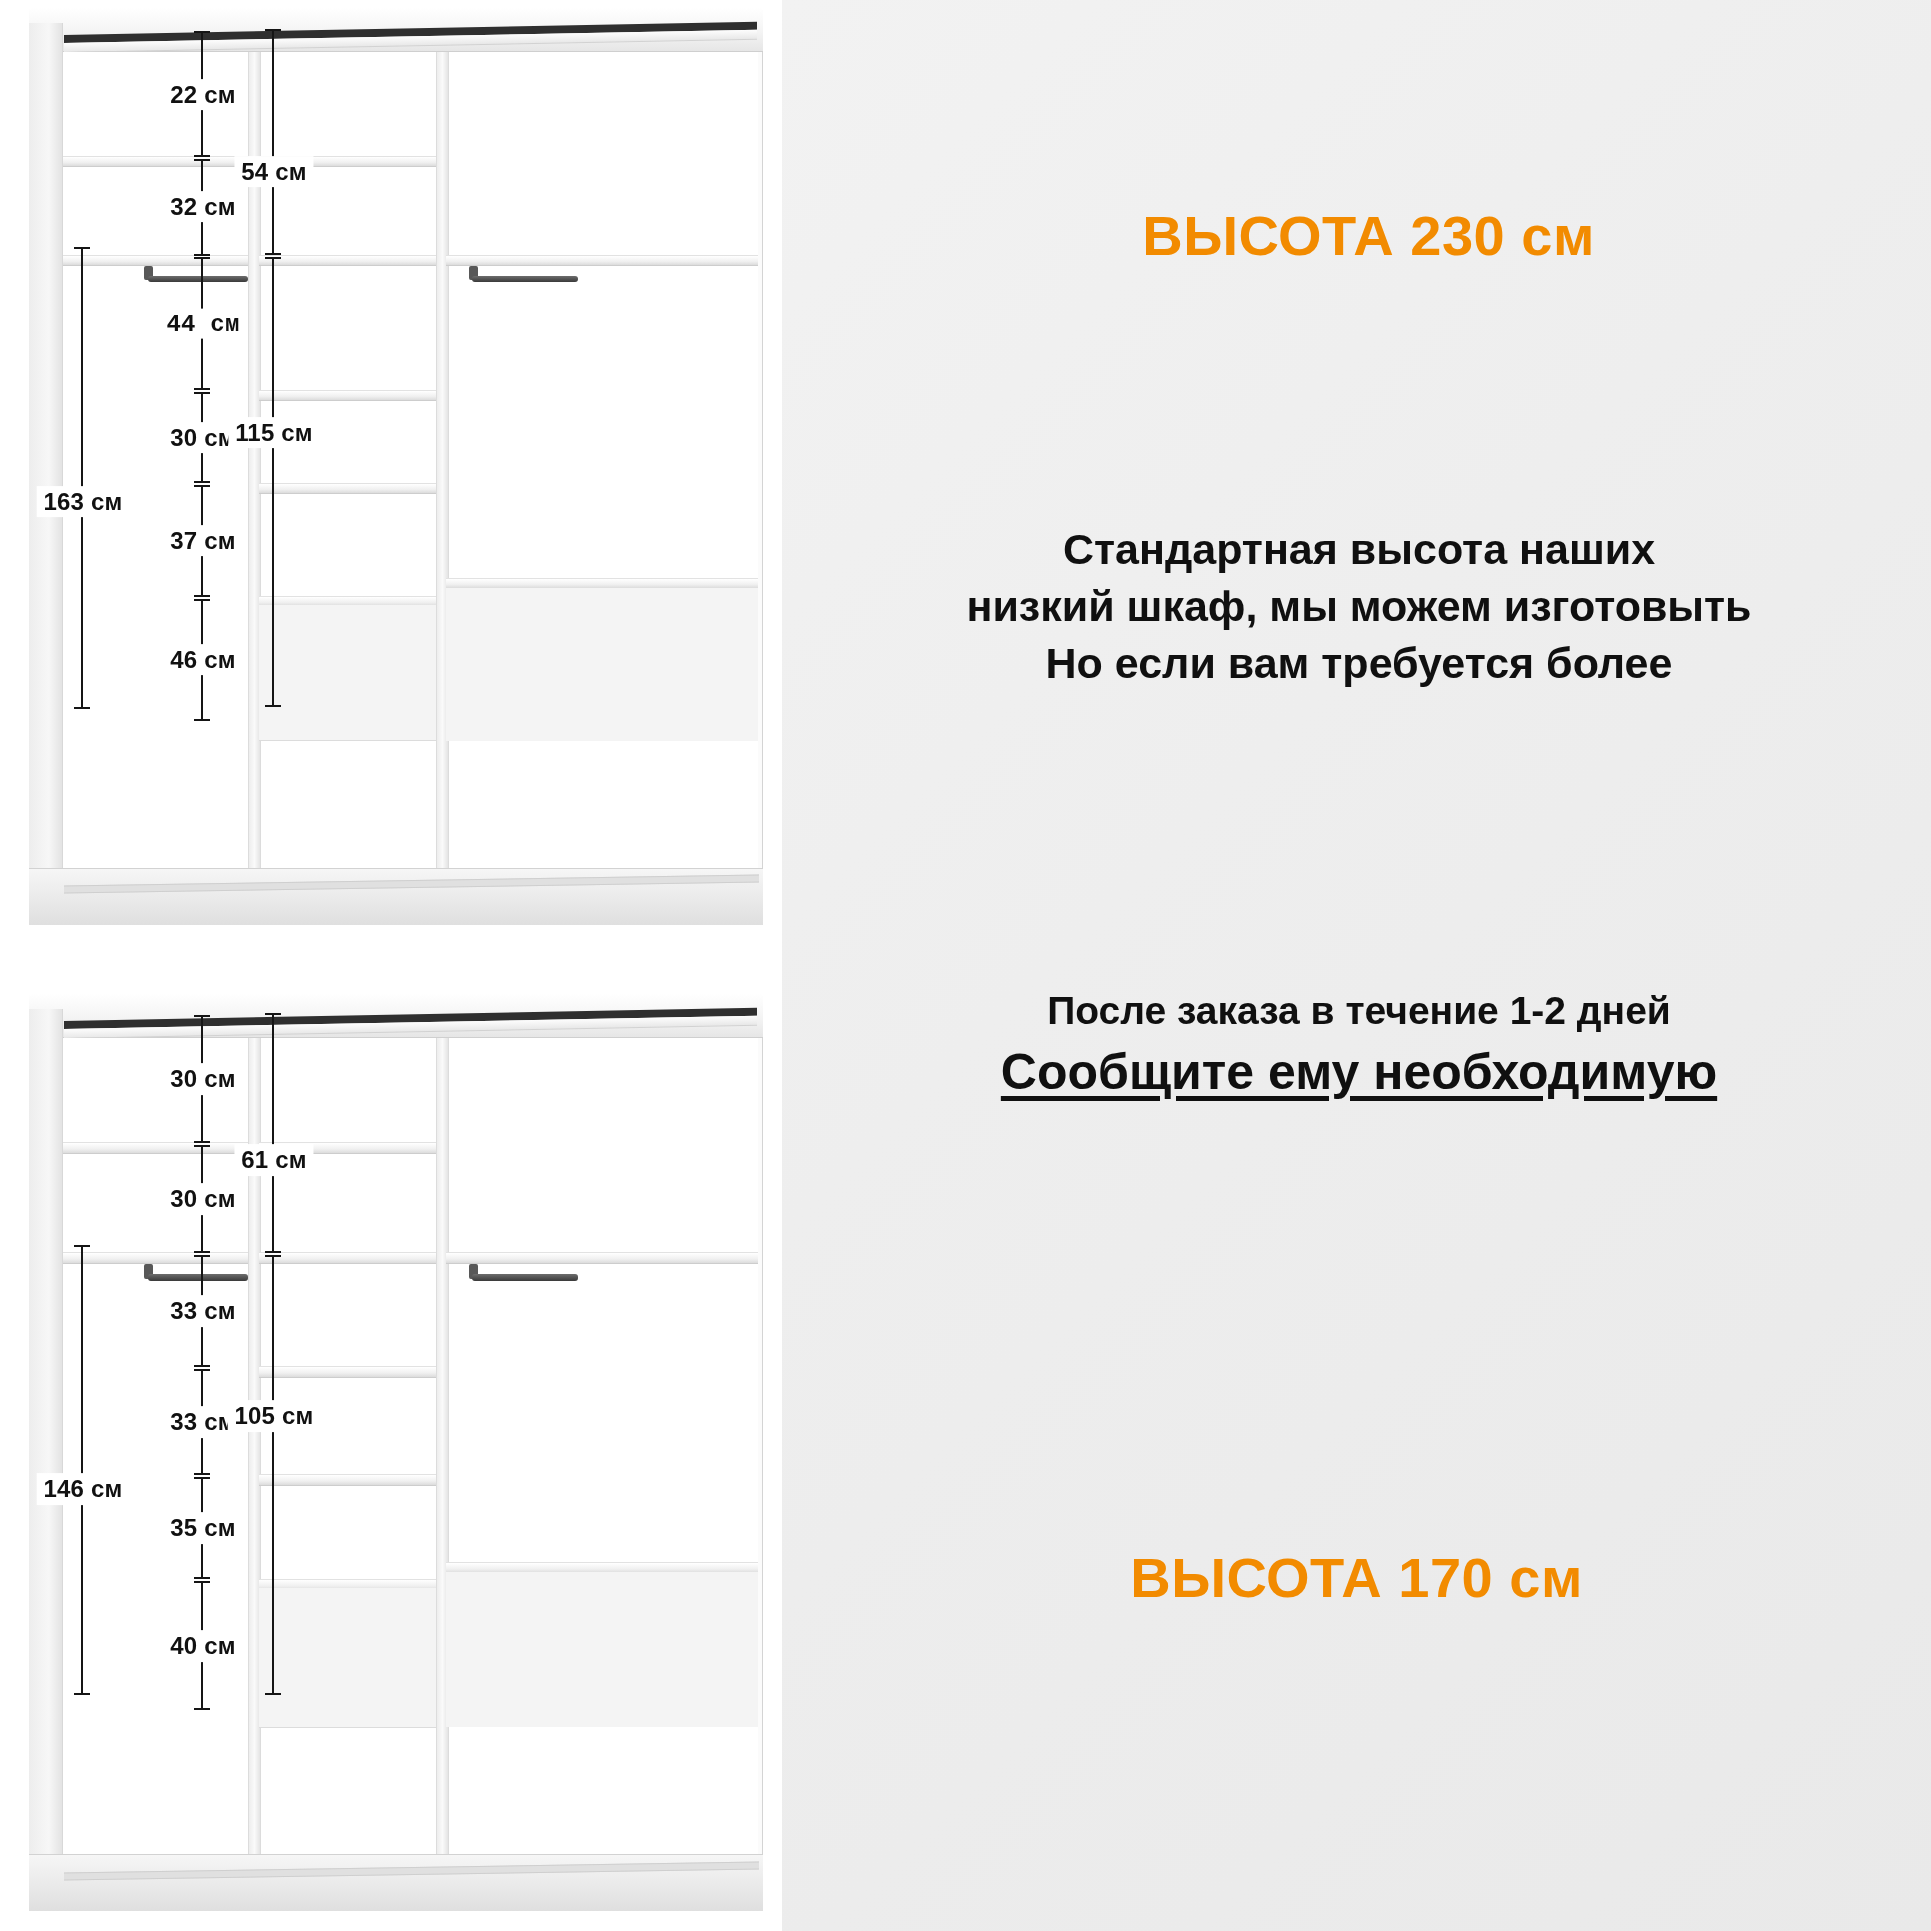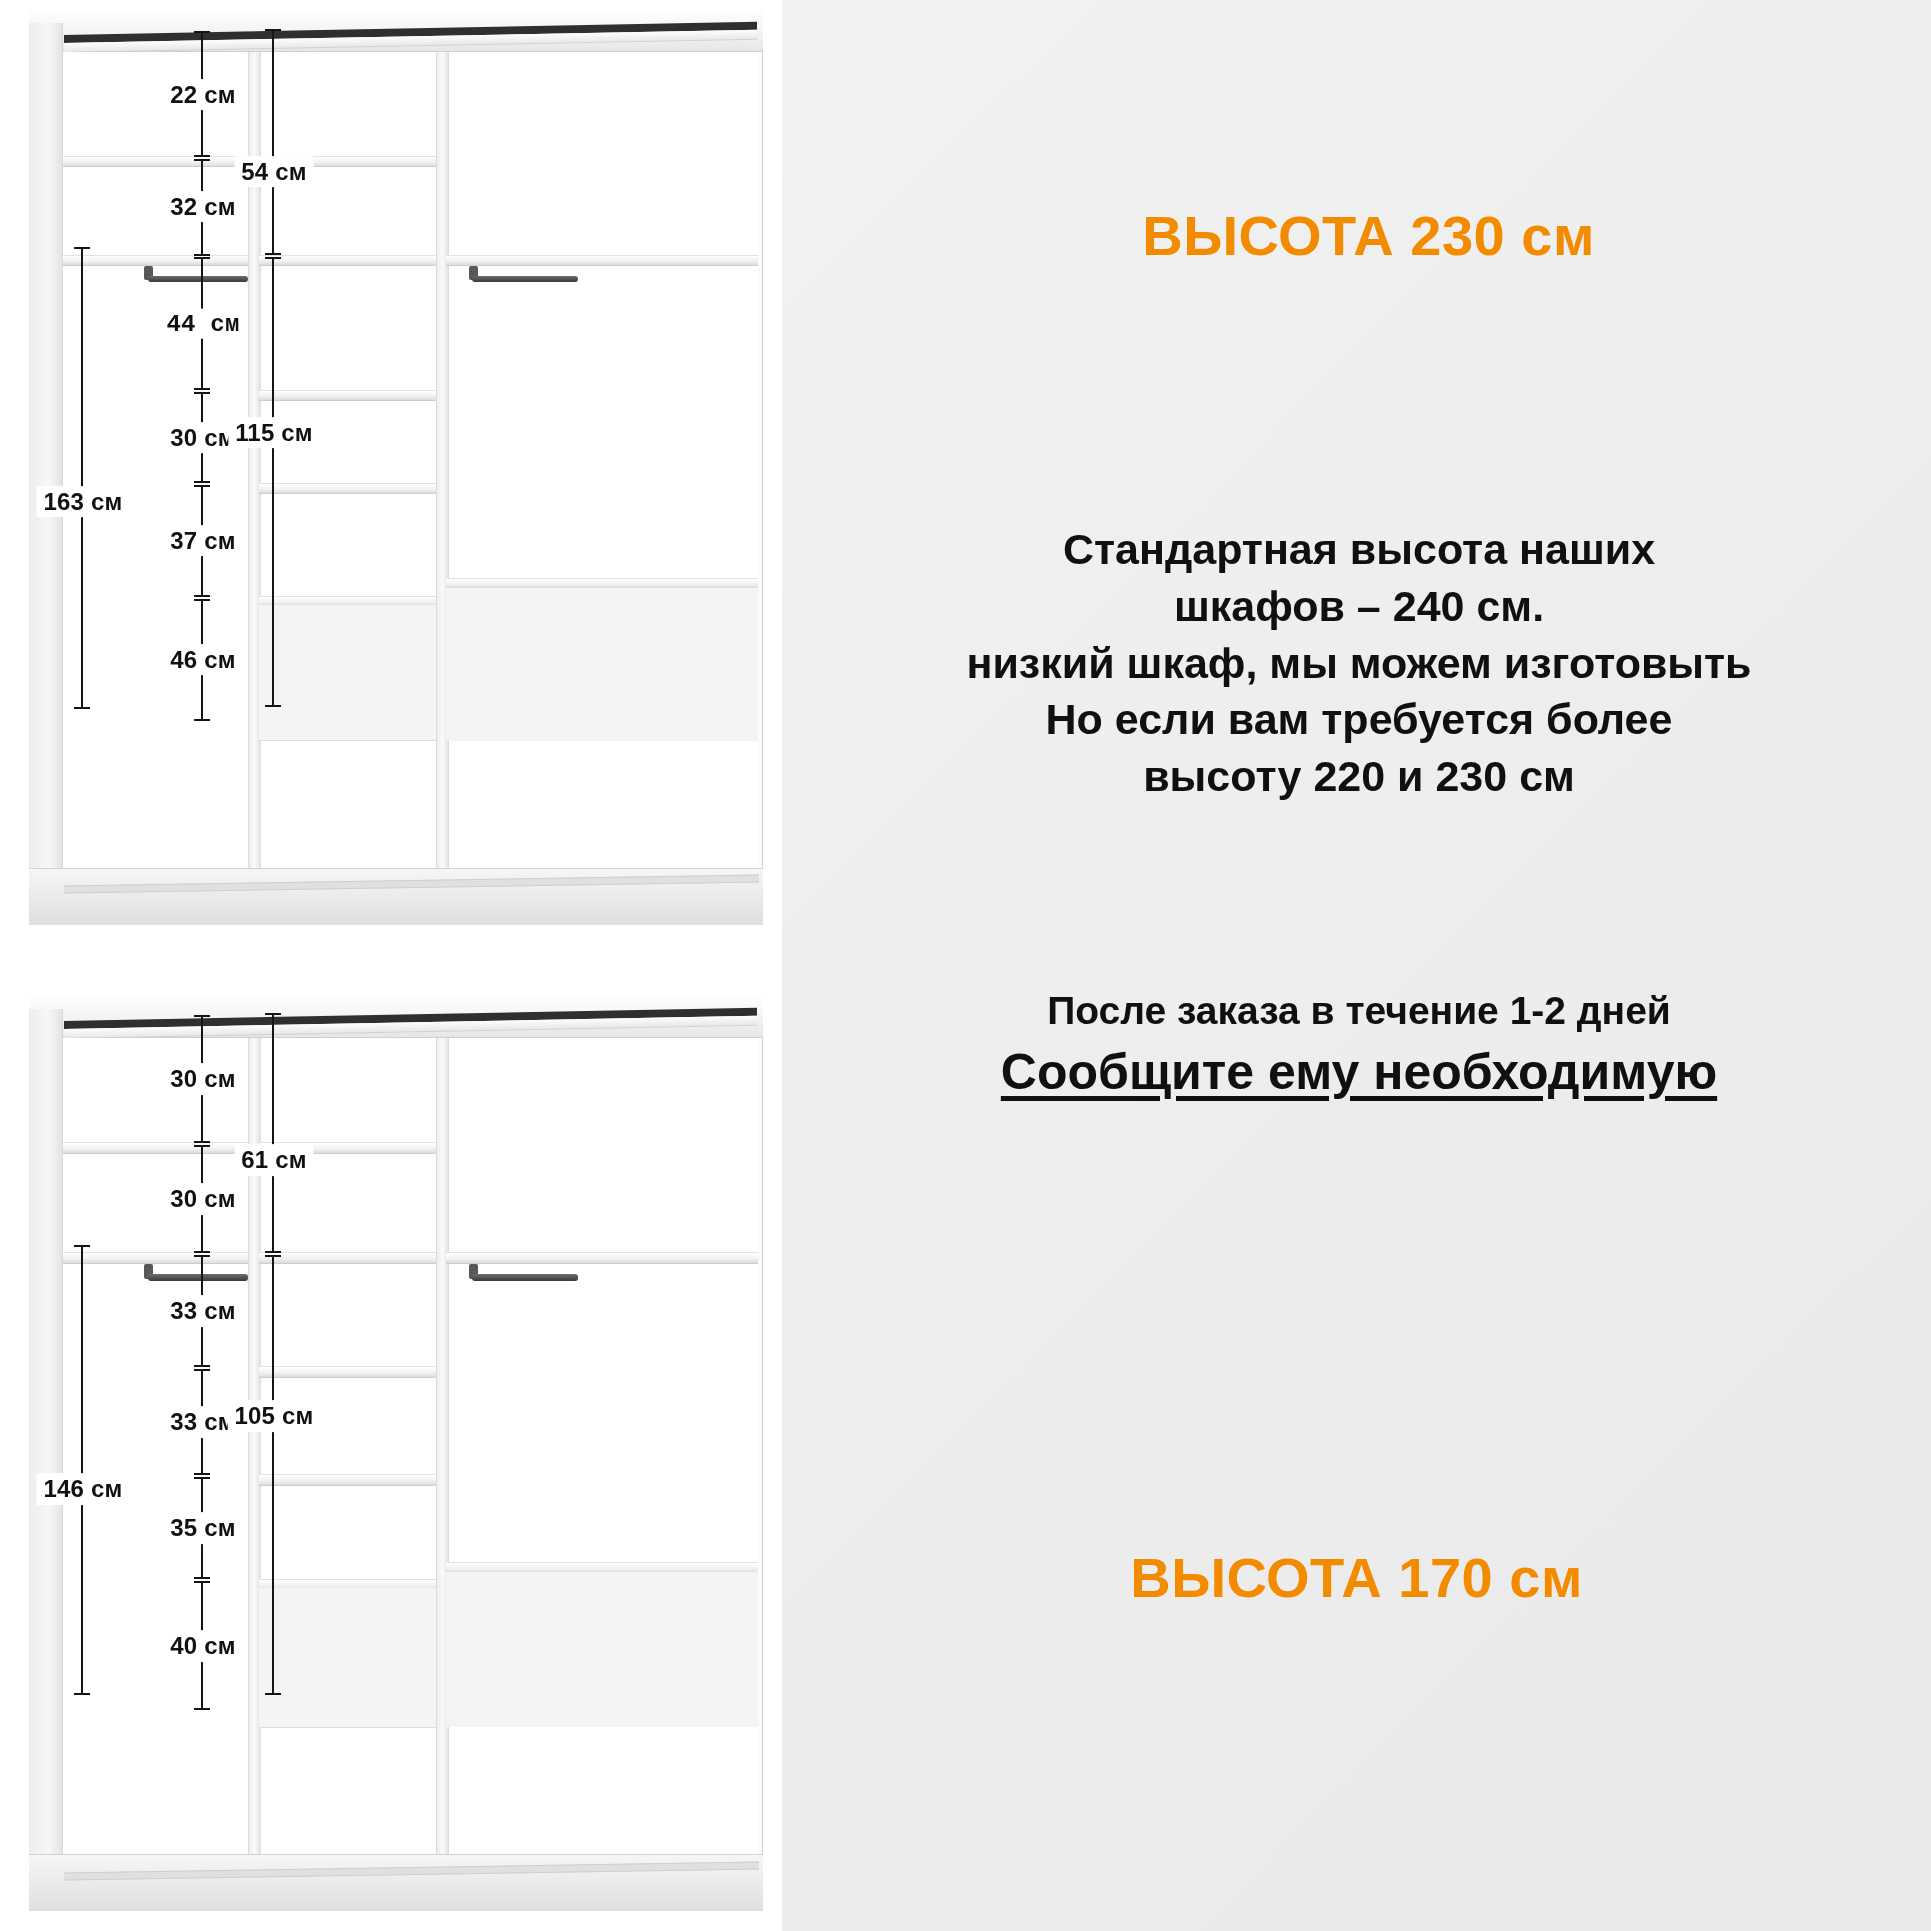--- a/index.html
+++ b/index.html
@@ -423,24 +423,22 @@
       </div>
     </div>
   </div>
 
   <div class="right-col">
 
     <div class="headline top">ВЫСОТА 230 см</div>
 
     <div class="para block1">
       <div>Стандартная высота наших</div>
-      <div>шкафов – 240 см.</div>
       <div>низкий шкаф, мы можем изготовыть</div>
       <div>Но если вам требуется более</div>
-      <div>высоту 220 и 230 см</div>
     </div>
 
     <div class="para block2">
       <div>После заказа в течение 1-2 дней</div>
       <span class="big-underline">Сообщите ему необходимую</span>
     </div>
 
     <div class="headline bottom">ВЫСОТА 170 см</div>
   </div>
 

